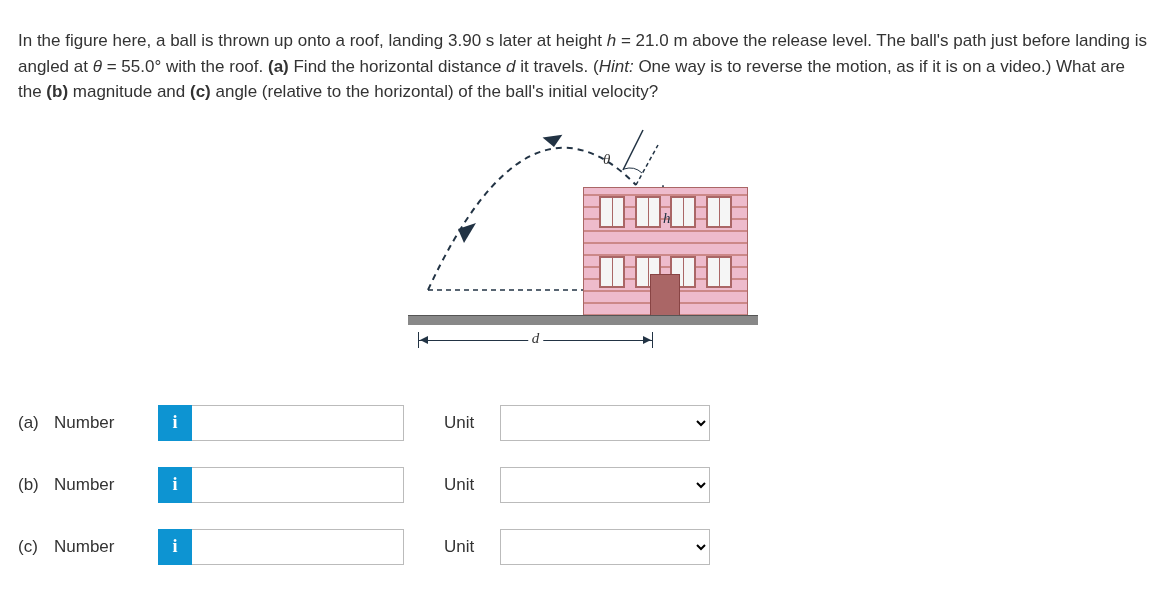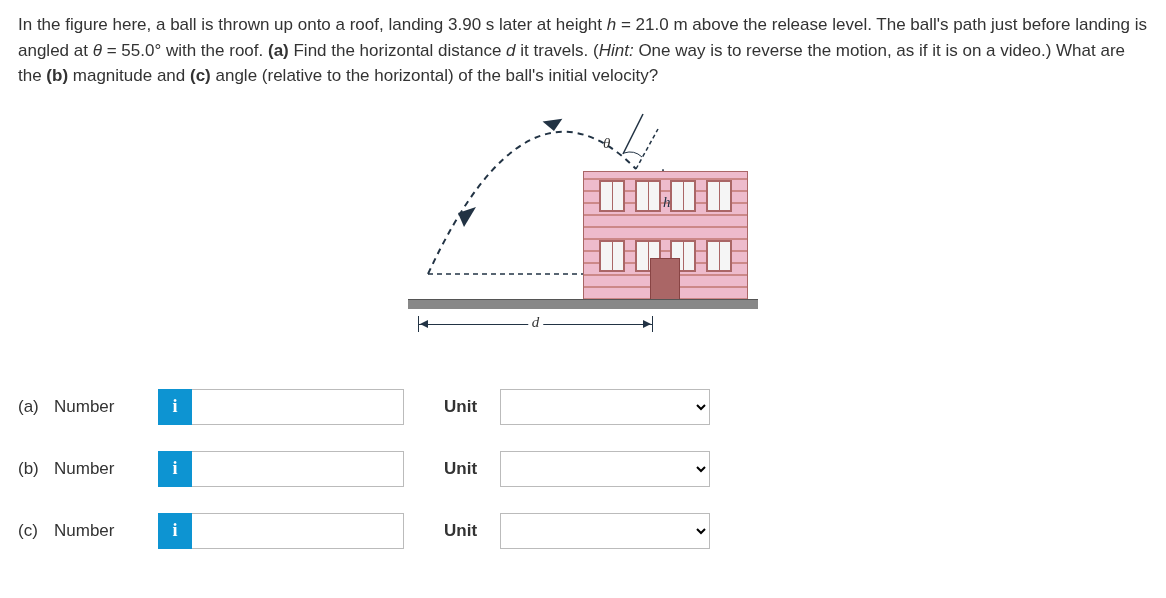--- a/index.html
+++ b/index.html
@@ -11,20 +11,21 @@
       font-family: 'Segoe UI', Arial, sans-serif;
       font-size: 17px;
       color: #333;
       padding: 12px 18px;
       background: #fff;
       width: 1166px;
     }
     .problem-text {
       line-height: 1.5;
       margin-bottom: 20px;
+      margin-top: 16px;
     }
     .italic {
       font-style: italic;
     }
     .bold {
       font-weight: bold;
     }
     .figure-container {
       display: flex;
       justify-content: center;
@@ -196,21 +197,20 @@
       height: 36px;
       border: 1px solid #bbb;
       border-left: none;
       padding: 4px 8px;
       font-size: 15px;
     }
     .unit-label {
       margin-left: 40px;
       margin-right: 18px;
       width: 38px;
-      font-weight: bold;
     }
     .unit-select {
       width: 210px;
       height: 36px;
       border: 1px solid #bbb;
       padding: 4px 8px;
       font-size: 15px;
       background: #fff;
     }
   </style>

